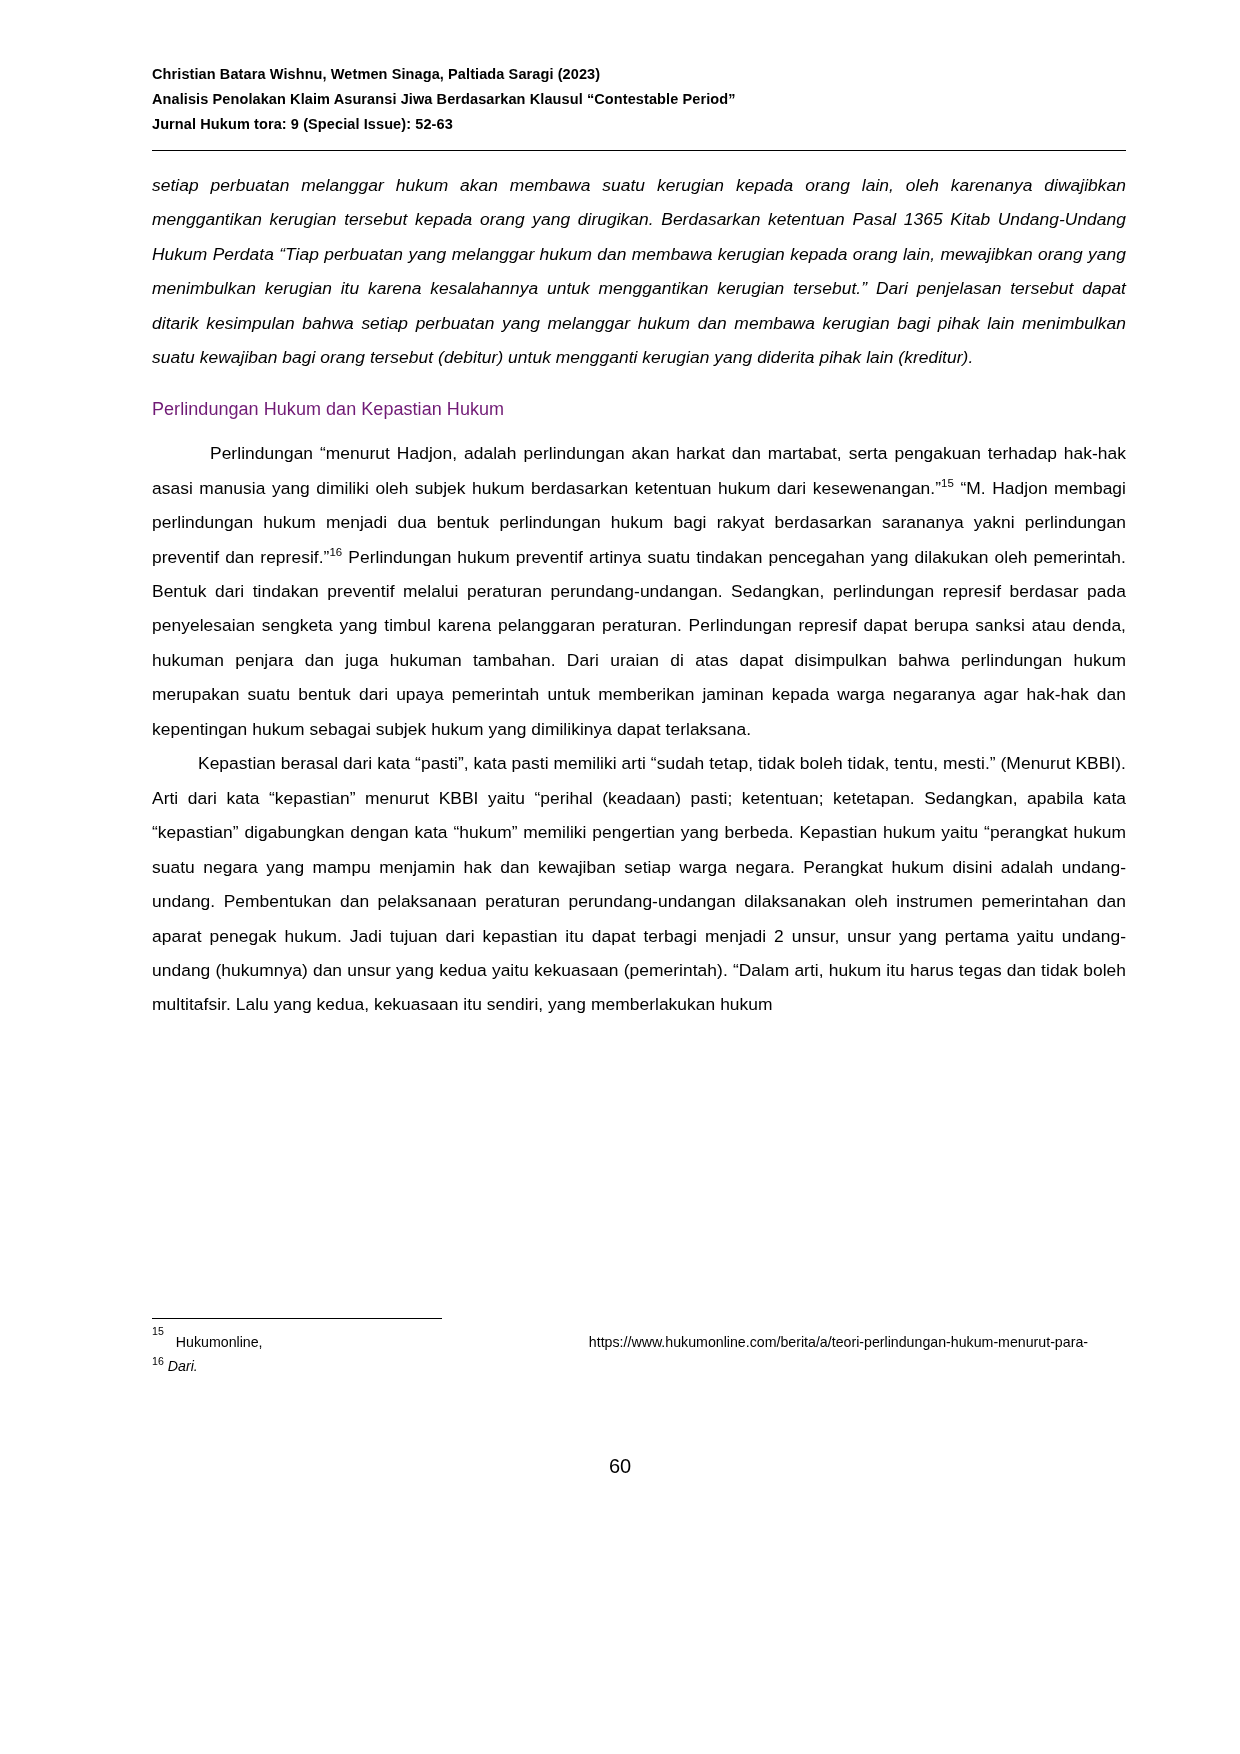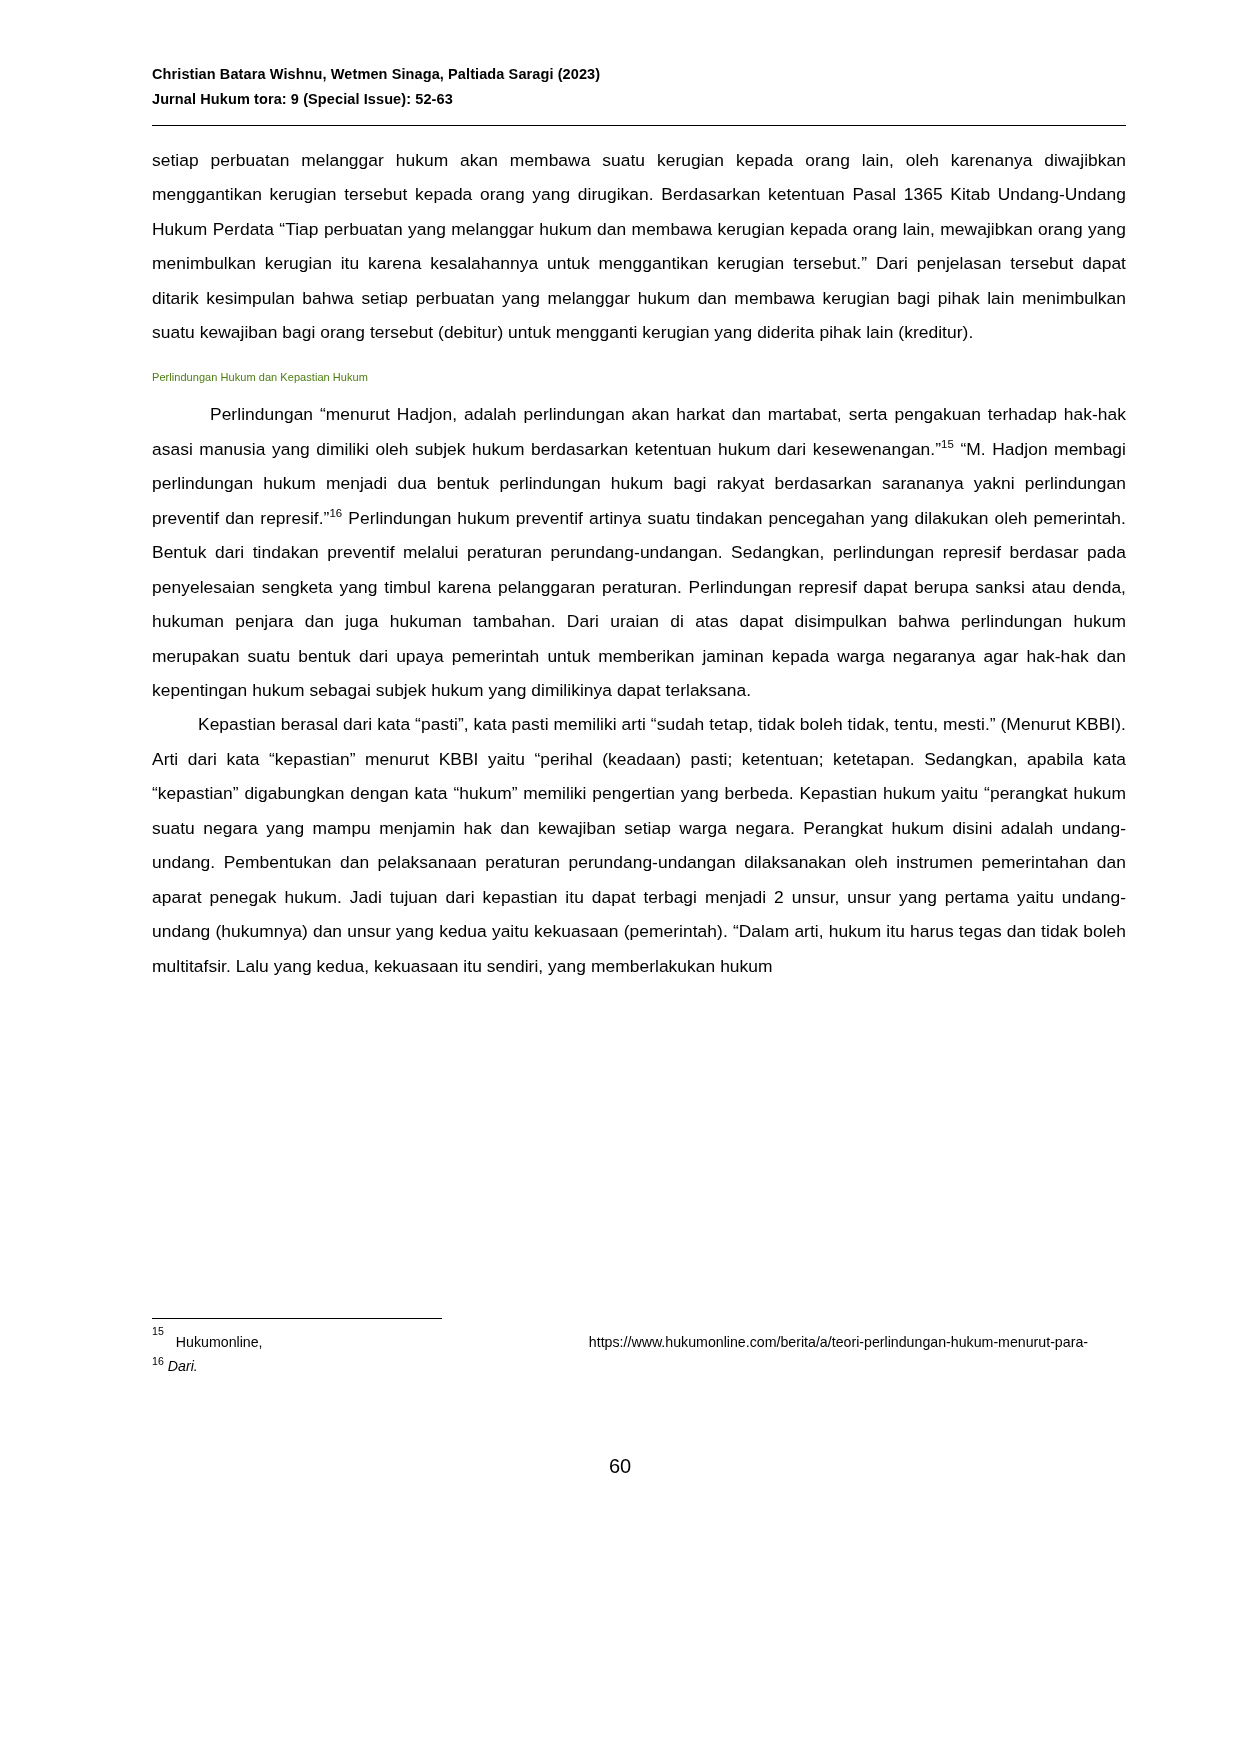--- a/index.html
+++ b/index.html
@@ -48,28 +48,29 @@
     margin: 0 0 0 0;
     text-align: justify;
   }
   .para.indent {
     text-indent: 58px;
   }
   .para.indent-small {
     text-indent: 46px;
   }
   .section-heading {
-    color: #4d7c0f;
-    font-size: 11px;
+    color: #701a75;
+    font-size: 18px;
     line-height: 1.98;
     margin: 17px 0 9px 0;
     text-align: left;
   }
   .gap-after {
     margin-bottom: 8px;
+    font-style: italic;
   }
   sup {
     font-size: 0.66em;
     vertical-align: super;
     line-height: 0;
   }
   .footnotes {
     position: absolute;
     left: 152px;
     right: 152px;
@@ -116,20 +117,21 @@
     flex: 1 1 auto;
   }
 </style>
 </head>
 <body>
 
 <div class="page">
 
   <div class="header">
     <div class="header-line">Christian Batara Wishnu, Wetmen Sinaga, Paltiada Saragi (2023)</div>
+    <div class="header-line">Analisis Penolakan Klaim Asuransi Jiwa Berdasarkan Klausul “Contestable Period”</div>
     <div class="header-line">Jurnal Hukum tora: 9 (Special Issue): 52-63</div>
   </div>
 
   <div class="header-rule"></div>
 
   <div class="body-text">
 
     <p class="para gap-after">setiap perbuatan melanggar hukum akan membawa suatu kerugian kepada orang lain, oleh karenanya diwajibkan menggantikan kerugian tersebut kepada orang yang dirugikan. Berdasarkan ketentuan Pasal 1365 Kitab Undang-Undang Hukum Perdata “Tiap perbuatan yang melanggar hukum dan membawa kerugian kepada orang lain, mewajibkan orang yang menimbulkan kerugian itu karena kesalahannya untuk menggantikan kerugian tersebut.” Dari penjelasan tersebut dapat ditarik kesimpulan bahwa setiap perbuatan yang melanggar hukum dan membawa kerugian bagi pihak lain menimbulkan suatu kewajiban bagi orang tersebut (debitur) untuk mengganti kerugian yang diderita pihak lain (kreditur).</p>
 
     <div class="section-heading">Perlindungan Hukum dan Kepastian Hukum</div>

